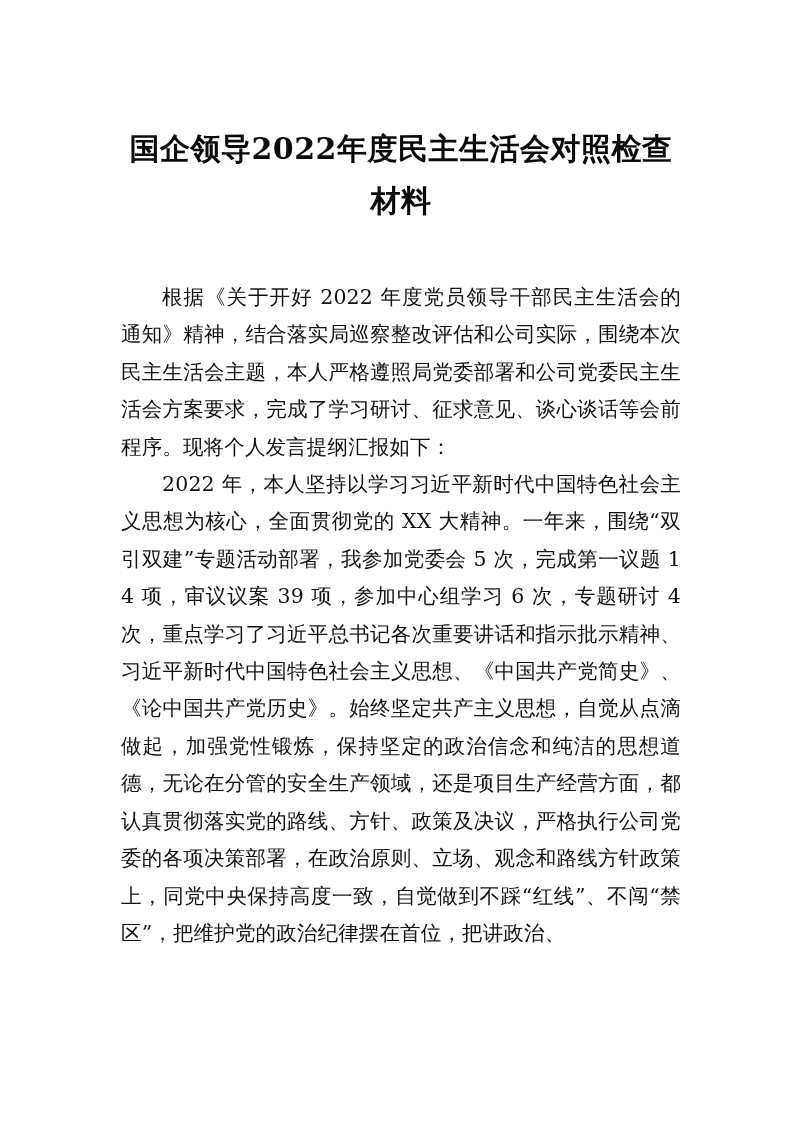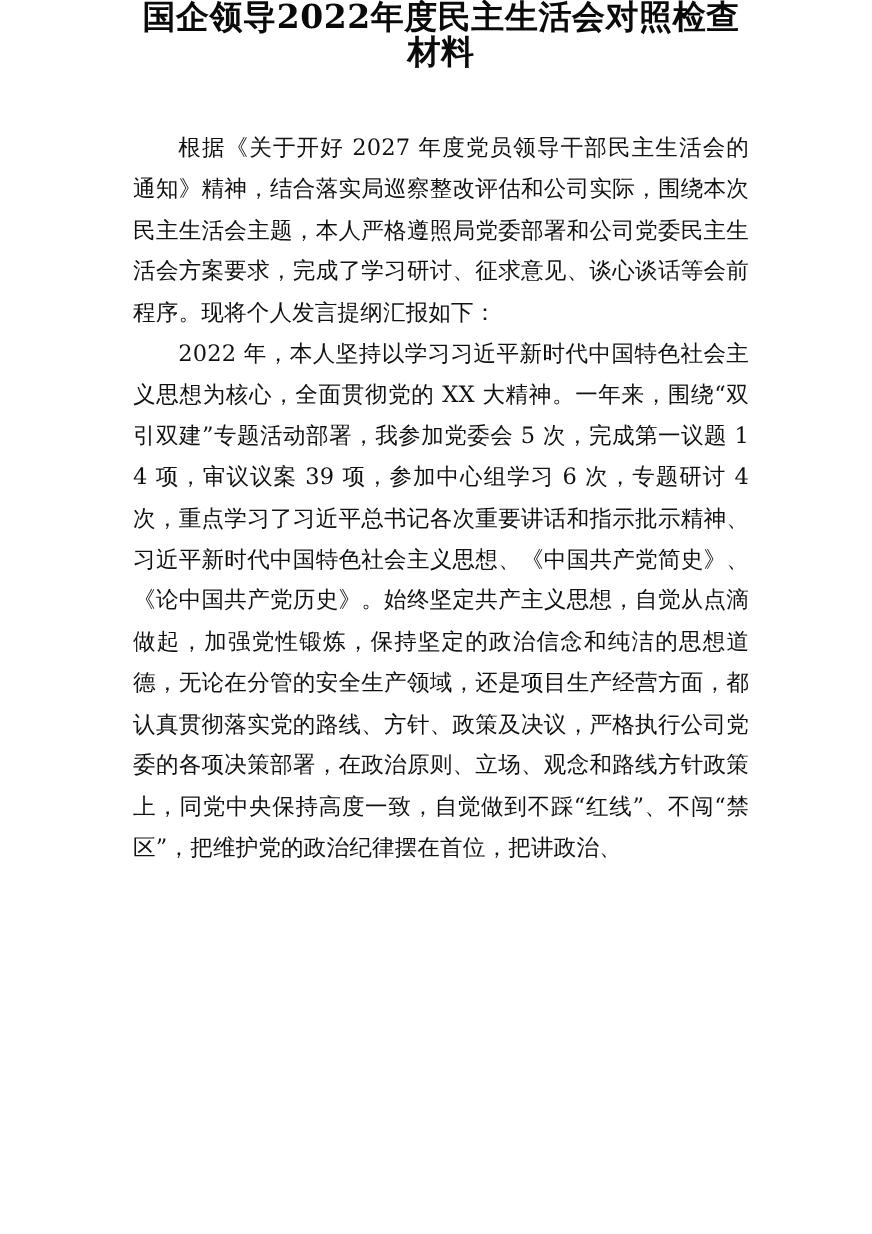--- a/index.html
+++ b/index.html
@@ -29,24 +29,25 @@
     left: 121px;
     top: 0;
     width: 560px;
   }
 
   
   .doc-title {
     font-family: "DejaVu Serif", "Liberation Serif", serif;
     font-size: 30px;
     font-weight: bold;
-    line-height: 32px;
+    line-height: 52px;
     text-align: center;
     letter-spacing: 0.5px;
     margin: 0;
+    padding-top: 123px;
     color: #0a0a0a;
   }
 
   
   .para {
     font-family: "DejaVu Serif", "Liberation Serif", serif;
     font-size: 20.5px;
     line-height: 37.4px;
     text-align: justify;
     text-justify: inter-ideograph;
@@ -76,19 +77,19 @@
   }
 </style>
 </head>
 <body>
 
 <div class="page">
   <div class="content">
 
     <h1 class="doc-title">国企领导2022年度民主生活会对照检查材料</h1>
 
-    <p class="para first">根据《关于开好 2027 年度党员领导干部民主生活会的通知》精神，结合落实局巡察整改评估和公司实际，围绕本次民主生活会主题，本人严格遵照局党委部署和公司党委民主生活会方案要求，完成了学习研讨、征求意见、谈心谈话等会前程序。现将个人发言提纲汇报如下：</p>
+    <p class="para first">根据《关于开好 2022 年度党员领导干部民主生活会的通知》精神，结合落实局巡察整改评估和公司实际，围绕本次民主生活会主题，本人严格遵照局党委部署和公司党委民主生活会方案要求，完成了学习研讨、征求意见、谈心谈话等会前程序。现将个人发言提纲汇报如下：</p>
 
 
     <p class="para">2022 年，本人坚持以学习习近平新时代中国特色社会主义思想为核心，全面贯彻党的 XX 大精神。一年来，围绕“双引双建”专题活动部署，我参加党委会 5 次，完成第一议题 14 项，审议议案 39 项，参加中心组学习 6 次，专题研讨 4 次，重点学习了习近平总书记各次重要讲话和指示批示精神、习近平新时代中国特色社会主义思想、《中国共产党简史》、《论中国共产党历史》。始终坚定共产主义思想，自觉从点滴做起，加强党性锻炼，保持坚定的政治信念和纯洁的思想道德，无论在分管的安全生产领域，还是项目生产经营方面，都认真贯彻落实党的路线、方针、政策及决议，严格执行公司党委的各项决策部署，在政治原则、立场、观念和路线方针政策上，同党中央保持高度一致，自觉做到不踩“红线”、不闯“禁区”，把维护党的政治纪律摆在首位，把讲政治、</p>
 
   </div>
 </div>
 
 </body></html>

